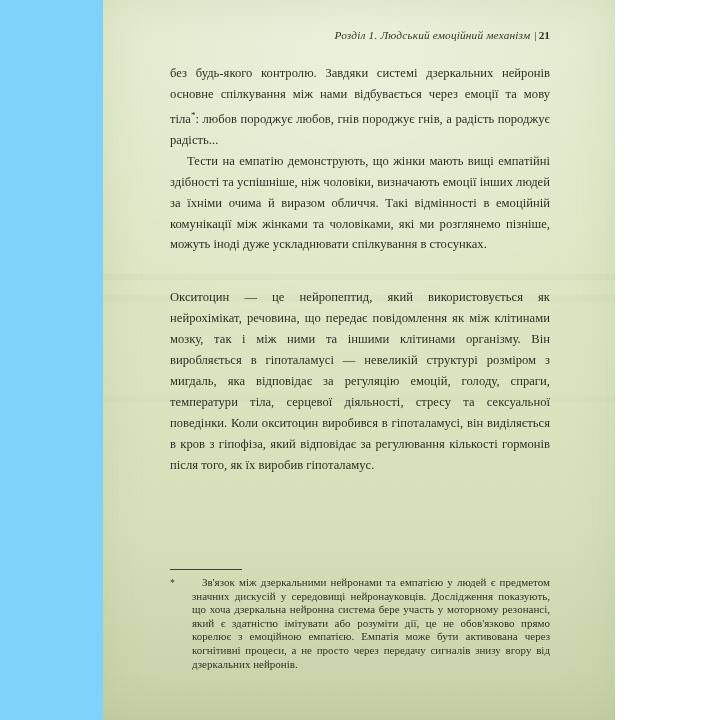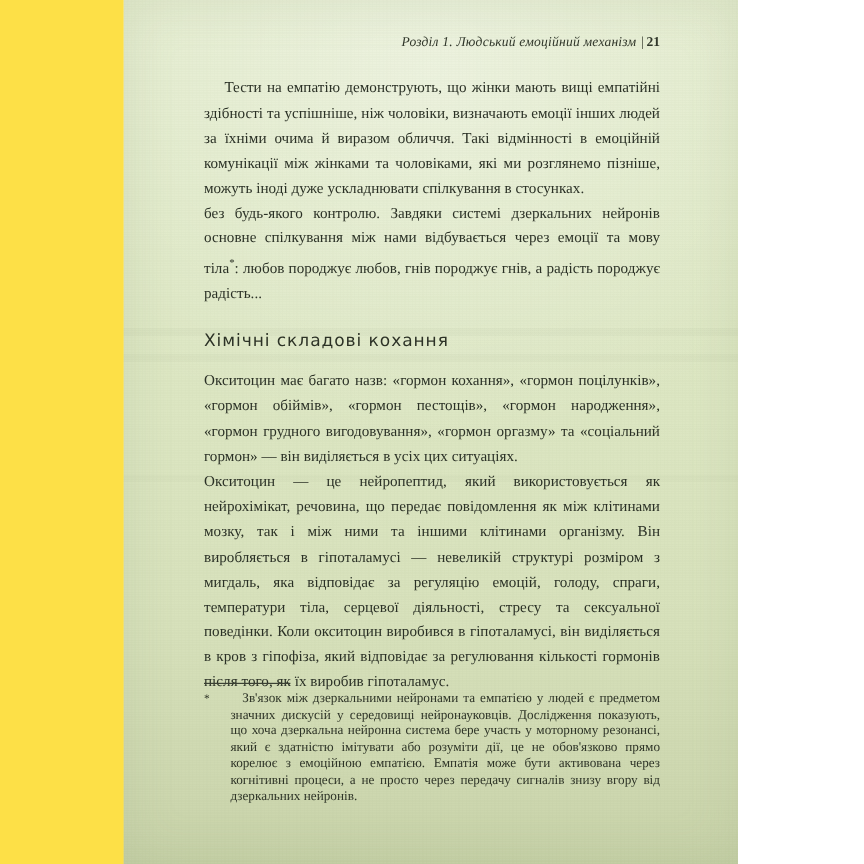--- a/index.html
+++ b/index.html
@@ -13,21 +13,21 @@
     height: 720px;
     overflow: hidden;
     font-family: "Liberation Serif", "DejaVu Serif", serif;
   }
 
   
   .scan-frame {
     position: relative;
     width: 582px;
     height: 720px;
-    background: #fde047;
+    background: #7dd3fc;
   }
 
   
   .book-page {
     position: absolute;
     left: 103px;
     top: 0;
     width: 512px;
     height: 720px;
     background:
@@ -176,31 +176,29 @@
     <div class="bleed-through"></div>
 
     <div class="page-inner">
 
       <div class="running-head">
         <span>Розділ 1. Людський емоційний механізм</span><span class="rule-sep">|</span><span class="page-num">21</span>
       </div>
 
       <div class="body-col">
 
+        <p class="body"><span>без будь-якого контролю. Завдяки системі дзеркальних нейронів основне спілкування між нами відбувається через емоції та мову тіла</span><span class="fn-marker">*</span><span>: любов породжує любов, гнів породжує гнів, а радість породжує радість...</span></p>
+
         <p class="body indent">Тести на емпатію демонструють, що жінки мають вищі емпатійні здібності та успішніше, ніж чоловіки, визначають емоції інших людей за їхніми очима й виразом обличчя. Такі відмінності в емоційній комунікації між жінками та чоловіками, які ми розглянемо пізніше, можуть іноді дуже ускладнювати спілкування в стосунках.</p>
 
-        <p class="body"><span>без будь-якого контролю. Завдяки системі дзеркальних нейронів основне спілкування між нами відбувається через емоції та мову тіла</span><span class="fn-marker">*</span><span>: любов породжує любов, гнів породжує гнів, а радість породжує радість...</span></p>
-
         <div class="gap-before-heading"></div>
 
-        <h2 class="section-heading">Хімічні складові кохання</h2>
 
         <div class="gap-after-heading"></div>
 
-        <p class="body">Окситоцин має багато назв: «гормон кохання», «гормон поцілунків», «гормон обіймів», «гормон пестощів», «гормон народження», «гормон грудного вигодовування», «гормон оргазму» та «соціальний гормон» — він виділяється в усіх цих ситуаціях.</p>
 
         <p class="body">Окситоцин — це нейропептид, який використовується як нейрохімікат, речовина, що передає повідомлення як між клітинами мозку, так і між ними та іншими клітинами організму. Він виробляється в гіпоталамусі — невеликій структурі розміром з мигдаль, яка відповідає за регуляцію емоцій, голоду, спраги, температури тіла, серцевої діяльності, стресу та сексуальної поведінки. Коли окситоцин виробився в гіпоталамусі, він виділяється в кров з гіпофіза, який відповідає за регулювання кількості гормонів після того, як їх виробив гіпоталамус.</p>
       </div>
 
       <div class="footnote-block">
         <div class="footnote-rule"></div>
         <div class="footnote-row">
           <div class="footnote-marker">*</div>
           <p class="footnote-text">Зв'язок між дзеркальними нейронами та емпатією у людей є предметом значних дискусій у середовищі нейронауковців. Дослідження показують, що хоча дзеркальна нейронна система  бере участь у моторному резонансі, який є здатністю імітувати або розуміти дії, це не обов'язково прямо корелює з емоційною емпатією. Емпатія може бути активована через когнітивні процеси, а не просто через передачу сигналів знизу вгору від дзеркальних нейронів.</p>
         </div>

